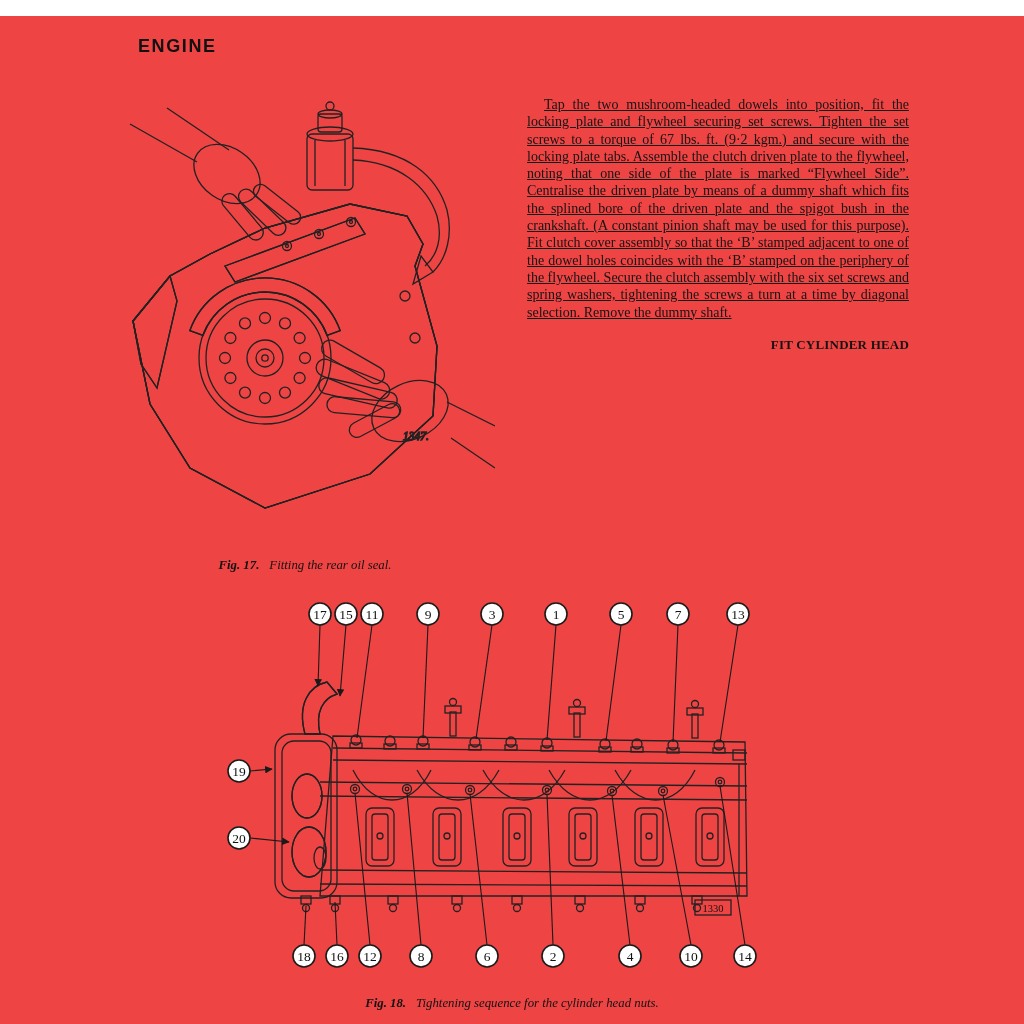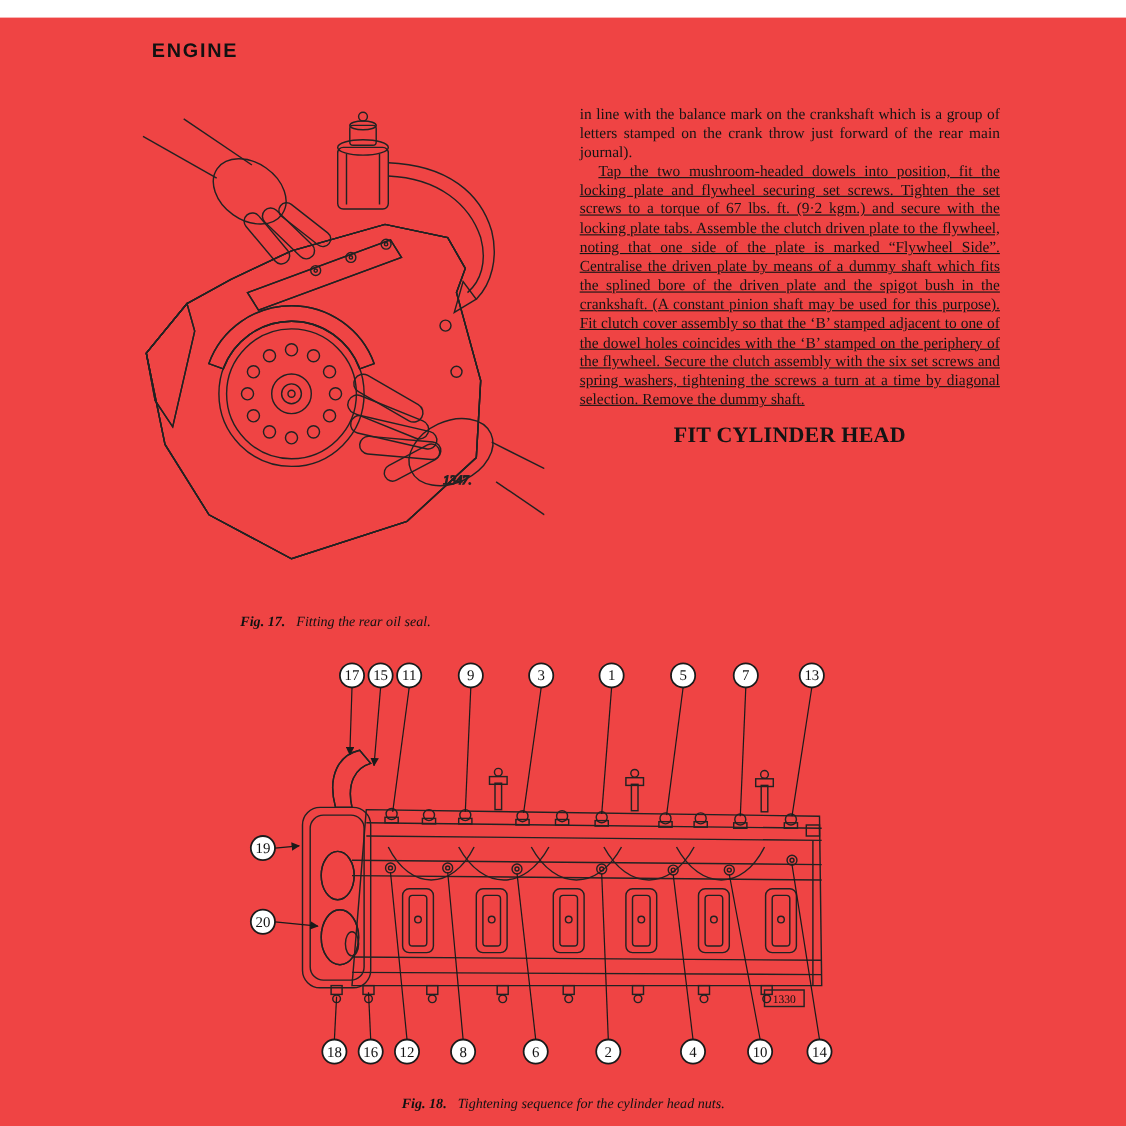--- a/index.html
+++ b/index.html
@@ -13,22 +13,22 @@
     position:absolute; left:138px; top:20px;
     font-family:"Liberation Sans", sans-serif; font-weight:bold;
     font-size:18px; letter-spacing:1.6px; color:#111;
   }
   .right-col {
     position:absolute; left:527px; top:80px; width:382px;
     font-size:14px; line-height:17.3px; text-align:justify;
   }
   .right-col p.indent { text-indent:17px;text-decoration:underline; }
   .right-col h3 {
-    font-size:20px; font-weight:bold; letter-spacing:.2px;
-    margin:15px 0 8px 0; text-align:center;
+    font-size:13px; font-weight:bold; letter-spacing:.2px;
+    margin:15px 0 8px 0; text-align:right;
   }
   .fig-svg { position:absolute; }
   .caption {
     position:absolute; font-size:12.8px; font-style:italic;
     text-align:center; color:#111;
   }
   .caption .lab { font-weight:bold; margin-right:10px; }
   .fig17-caption { left:115px; top:542px; width:380px; }
   .fig18-caption { left:0px; top:980px; width:1024px; }
   .scan-edge { position:absolute; left:512px; top:1011px; width:512px; height:1px; background:#c6c6c6; }
@@ -146,21 +146,20 @@
 
       <text x="288" y="344" class="plate-num">1347.</text>
     </g>
   </svg>
 
   <div class="caption fig17-caption">
     <span class="lab">Fig. 17.</span><span>Fitting the rear oil seal.</span>
   </div>
 
   <div class="right-col">
-    <p>in line with the balance mark on the crankshaft which is a group of letters stamped on the crank throw just forward of the rear main journal).</p>
     <p class="indent">Tap the two mushroom-headed dowels into position, fit the locking plate and flywheel securing set screws. Tighten the set screws to a torque of 67 lbs. ft. (9·2 kgm.) and secure with the locking plate tabs. Assemble the clutch driven plate to the flywheel, noting that one side of the plate is marked “Flywheel Side”.  Centralise the driven plate by means of a dummy shaft which fits the splined bore of the driven plate and the spigot bush in the crankshaft.  (A constant pinion shaft may be used for this purpose). Fit clutch cover assembly so that the ‘B’ stamped adjacent to one of the dowel holes coincides with the ‘B’ stamped on the periphery of the flywheel.  Secure the clutch assembly with the six set screws and spring washers, tightening the screws a turn at a time by diagonal selection.  Remove the dummy shaft.</p>
     <h3>FIT CYLINDER HEAD</h3>
   </div>
 
   <svg class="fig-svg" style="left:225px; top:580px;" width="565" height="385" viewBox="0 0 565 385">
     <defs>
       <pattern id="xh18" patternUnits="userSpaceOnUse" width="6" height="6">
         <path d="M0,0 L6,6 M6,0 L0,6" stroke="#555" stroke-width="0.8" fill="none"></path>
       </pattern>
       <pattern id="dh18" patternUnits="userSpaceOnUse" width="6" height="6" patternTransform="rotate(45)">

